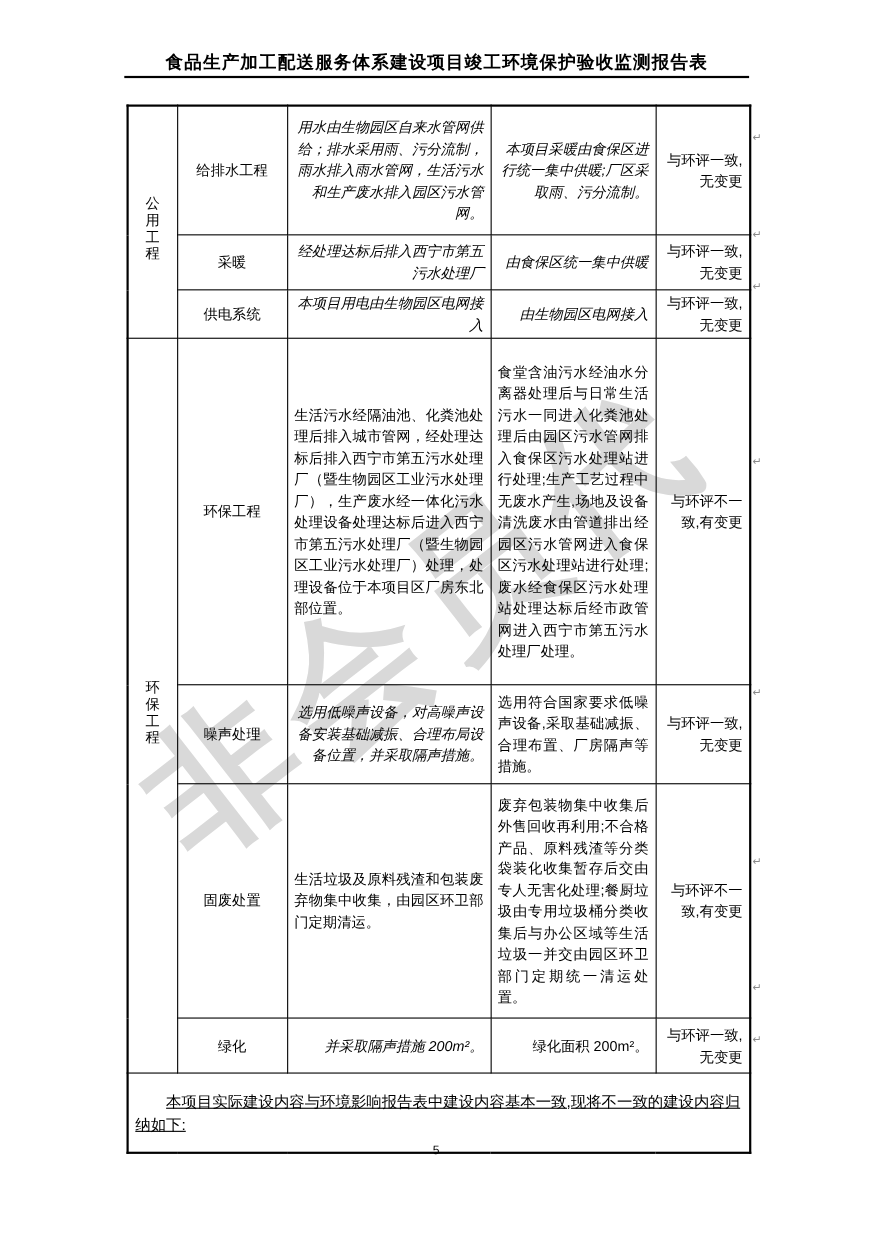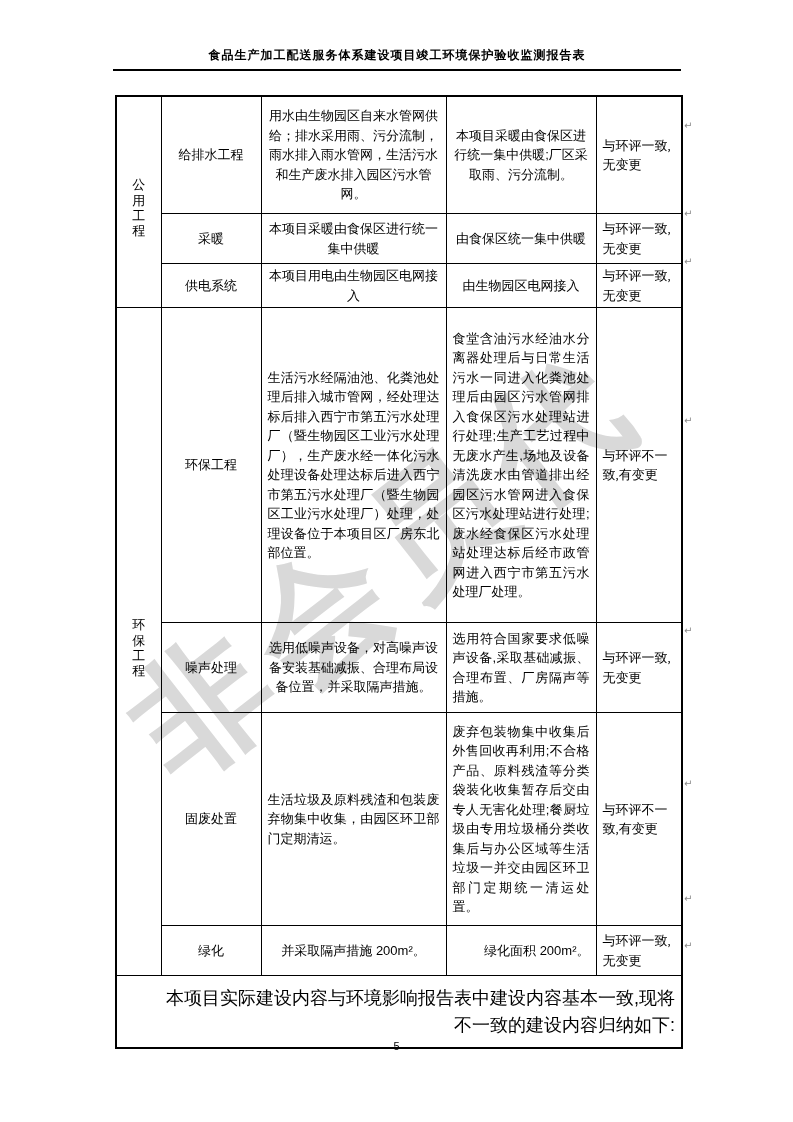--- a/index.html
+++ b/index.html
@@ -3,21 +3,21 @@
 <meta charset="utf-8">
 <style>
   html,body { margin:0; padding:0; }
   body {
     width:793px; height:1122px; background:#ffffff; position:relative;
     overflow:hidden; color:#000;
     font-family:"Liberation Sans","DejaVu Sans",sans-serif;
   }
   .doc-header {
     position:absolute; top:47px; left:113px; width:568px;
-    text-align:center; font-size:12px; font-weight:bold; letter-spacing:1px;
+    text-align:center; font-size:16px; font-weight:bold; letter-spacing:1px;
     z-index:2;
   }
   .header-rule {
     position:absolute; top:69px; left:113px; width:568px; height:2px;
     background:#000; z-index:2;
   }
   .watermark {
     position:absolute; left:385px; top:565px; z-index:0;
     transform:translate(-50%,-50%) rotate(-38deg);
     font-size:135px; letter-spacing:14px; white-space:nowrap;
@@ -31,26 +31,27 @@
   table.report td {
     border:1px solid #000; padding:2px 6px; vertical-align:middle;
     line-height:1.5; background:transparent; overflow:hidden;
   }
   td.group-cell { text-align:center; }
   .vertical-label {
     writing-mode:vertical-rl; text-orientation:upright;
     letter-spacing:1.2em; display:inline-block; line-height:1;
   }
   td.item-cell { text-align:center; }
-  td.cell-center { text-align:center; }
+  td.cell-center { text-align:right;font-style:italic; }
   td.cell-just { text-align:justify; }
-  td.conclusion-cell { text-align:left; padding:2px 12px;font-family:Liberation Serif, serif; }
+  td.conclusion-cell { text-align:right; padding:2px 12px; }
   td.note-cell {
-    font-size:18px; line-height:2.3; text-indent:28px; text-align:right;
+    font-size:14px; line-height:2.3; text-indent:28px; text-align:left;
     padding:4px 8px 8px 6px;
+    text-decoration:underline;
   }
   .page-number {
     position:absolute; top:1040px; left:0; width:793px; text-align:center;
     font-size:11px; z-index:2;
   }
   .return-marks span {
     position:absolute; left:684px; font-size:10px; color:#8a8a8a; z-index:2;
   }
 </style>
 </head>
@@ -72,21 +73,21 @@
   <tbody>
     <tr>
       <td class="group-cell" rowspan="3"><span class="vertical-label">公用工程</span></td>
       <td class="item-cell" style="height:112px">给排水工程</td>
       <td class="cell-center">用水由生物园区自来水管网供给；排水采用雨、污分流制，雨水排入雨水管网，生活污水和生产废水排入园区污水管网。</td>
       <td class="cell-center">本项目采暖由食保区进行统一集中供暖;厂区采取雨、污分流制。</td>
       <td class="conclusion-cell">与环评一致,无变更</td>
     </tr>
     <tr>
       <td class="item-cell" style="height:45px">采暖</td>
-      <td class="cell-center">本项目采暖由食保区进行统一集中供暖</td>
+      <td class="cell-center">经处理达标后排入西宁市第五污水处理厂</td>
       <td class="cell-center">由食保区统一集中供暖</td>
       <td class="conclusion-cell">与环评一致,无变更</td>
     </tr>
     <tr>
       <td class="item-cell" style="height:38px">供电系统</td>
       <td class="cell-center">本项目用电由生物园区电网接入</td>
       <td class="cell-center">由生物园区电网接入</td>
       <td class="conclusion-cell">与环评一致,无变更</td>
     </tr>
     <tr>

